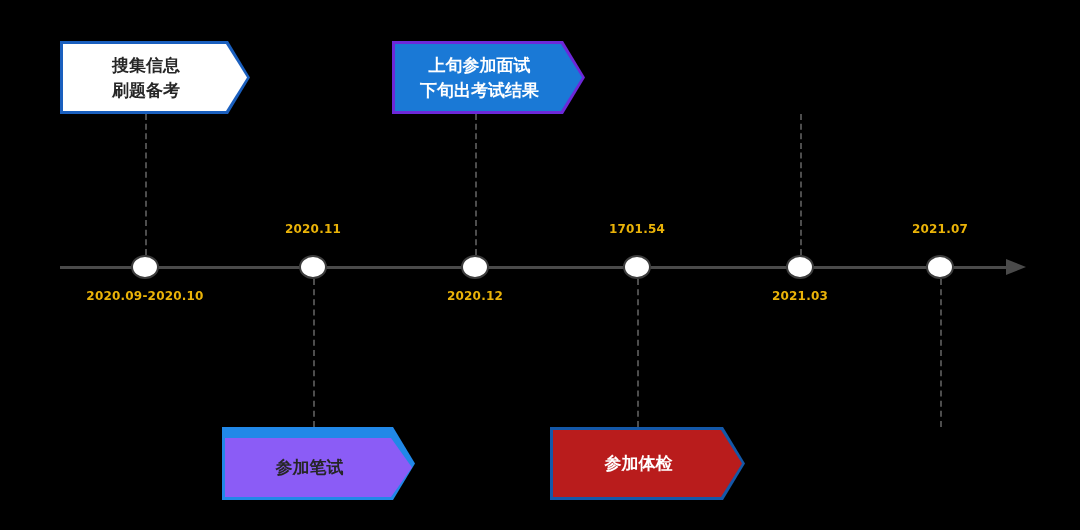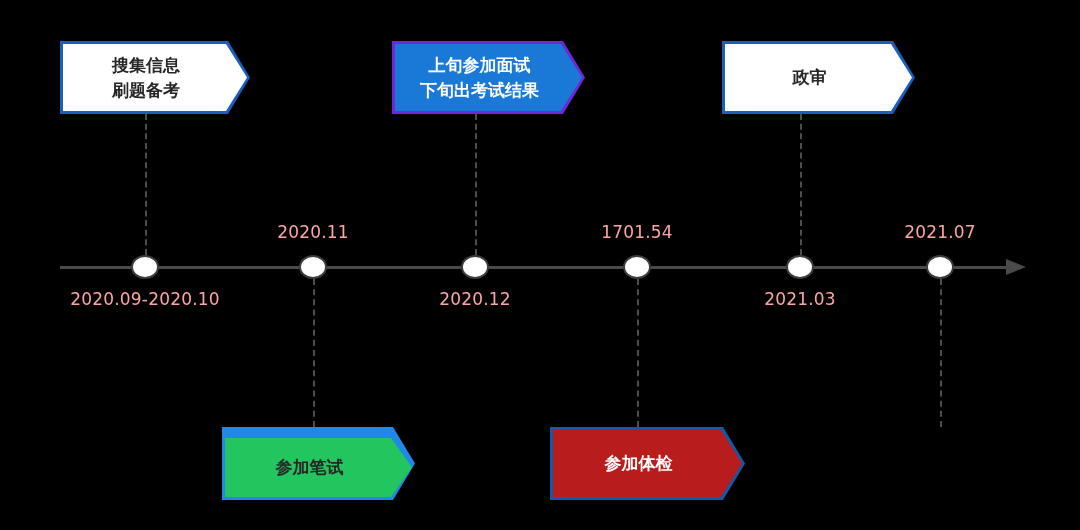--- a/index.html
+++ b/index.html
@@ -52,23 +52,23 @@
   
   .connector {
     position: absolute;
     width: 0;
     border-left: 2px dashed #4d4d4d;
   }
 
   
   .date-label {
     position: absolute;
-    color: #fca5a5;
-    font-size: 17px;
-    font-weight: normal;
+    color: #eab308;
+    font-size: 12px;
+    font-weight: bold;
     white-space: nowrap;
     transform: translateX(-50%);
     letter-spacing: 0.2px;
   }
 
   
   .pbox {
     position: absolute;
     height: 73px;
     display: flex;
@@ -94,21 +94,21 @@
     text-align: center;
     padding-right: 18px;
     white-space: pre-line;
   }
   
   .pbox.outline { background: #1a5fbe; }
   .pbox.outline .inner { background: #ffffff; }
   .pbox.outline .txt { color: #262626; }
   
   .pbox.outline-bright { background: #2188e8; }
-  .pbox.outline-bright .inner { background: #22c55e; margin-top: 8px; }
+  .pbox.outline-bright .inner { background: #8b5cf6; margin-top: 8px; }
   .pbox.outline-bright .txt { color: #262626; }
   
   .pbox.solid { background: #6d28d9; }
   .pbox.solid .inner { background: #1a79d6; }
   .pbox.solid .txt { color: #ffffff; }
   .pbox.solid-b { background: #1458a8; }
   .pbox.solid-b .inner { background: #b91c1c; }
   .pbox.solid-b .txt { color: #ffffff; }
 </style>
 </head>
@@ -159,20 +159,15 @@
 下旬出考试结果</div>
     </div>
   </div>
 
   <div class="pbox solid-b" style="left:550px; top:427px; width:195px;">
     <div class="inner">
       <div class="txt">参加体检</div>
     </div>
   </div>
 
-  <div class="pbox outline" style="left:722px; top:41px; width:193px;">
-    <div class="inner">
-      <div class="txt">政审</div>
-    </div>
-  </div>
 
 
 </div>
 
 </body></html>

